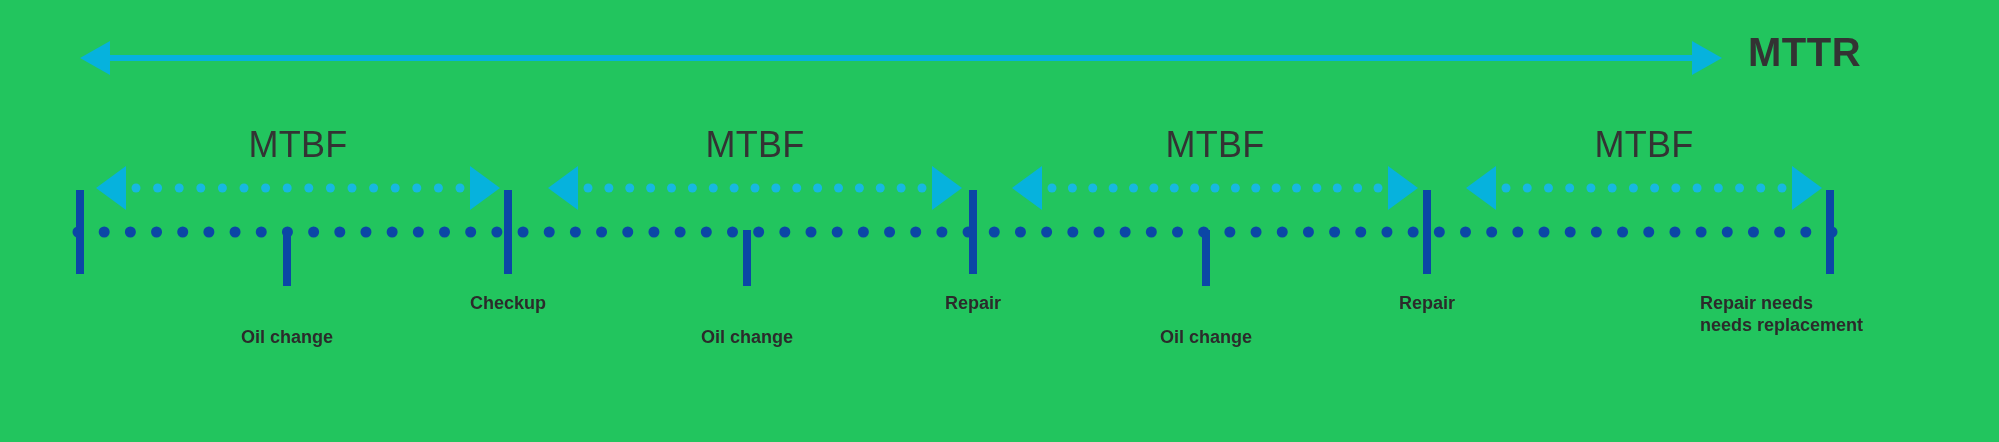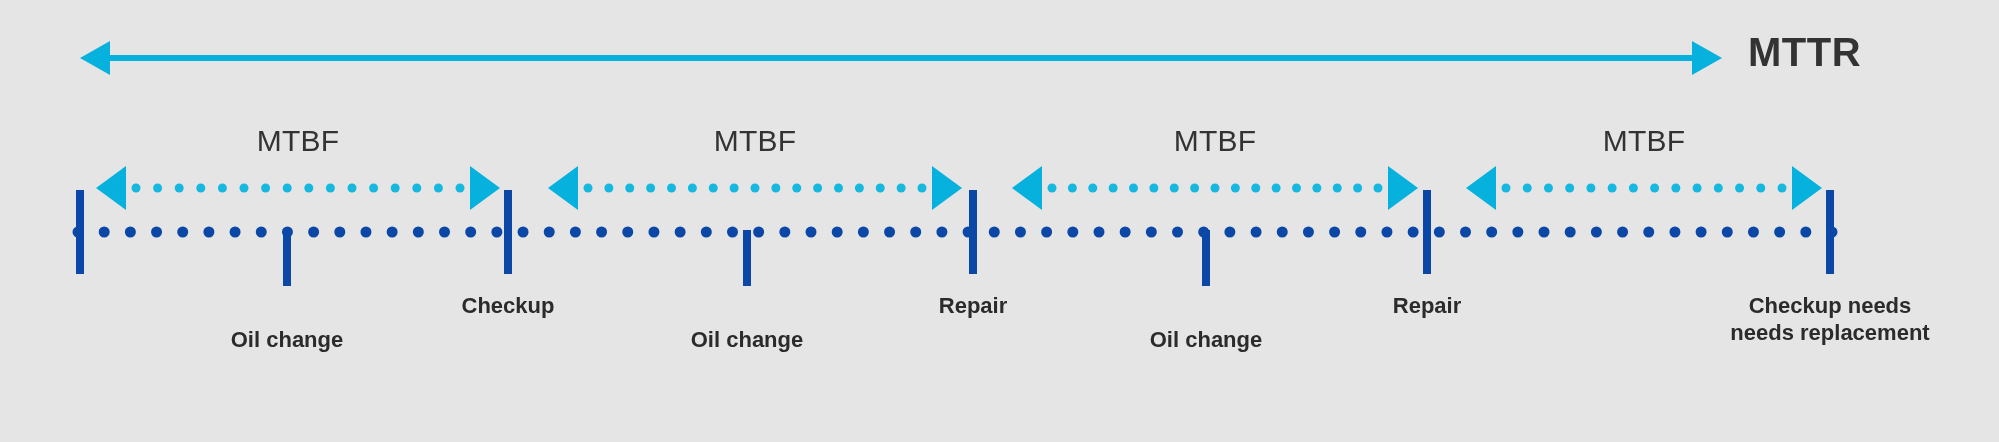--- a/index.html
+++ b/index.html
@@ -9,21 +9,21 @@
   }
   body {
     font-family: "Liberation Sans", sans-serif;
     -webkit-font-smoothing: antialiased;
   }
 
   #diagram-root {
     position: relative;
     width: 1999px;
     height: 442px;
-    background: #e5e5e5;
+    background: #22c55e;
     overflow: hidden;
   }
 
   #diagram-svg {
     position: absolute;
     left: 0;
     top: 0;
     width: 1999px;
     height: 442px;
     display: block;
@@ -40,38 +40,37 @@
     font-weight: 700;
     letter-spacing: 0.5px;
     color: #333333;
     white-space: nowrap;
   }
 
   .mtbf-label {
     position: absolute;
     top: 124px;
     font-family: "Liberation Sans", sans-serif;
-    font-size: 30px;
+    font-size: 36px;
     font-weight: 400;
     letter-spacing: 0.2px;
     color: #333333;
     white-space: nowrap;
     transform: translateX(-50%);
     text-align: center;
   }
 
   .event-label {
     position: absolute;
     font-family: "Liberation Sans", sans-serif;
-    font-size: 22px;
+    font-size: 18px;
     font-weight: 700;
     color: #2b2b2b;
     white-space: nowrap;
     transform: translateX(-50%);
-    text-align: center;
     line-height: 1.22;
   }
   .event-label.two-line {
     white-space: normal;
     width: 260px;
   }
 </style>
 </head>
 <body>
 
@@ -262,16 +261,16 @@
       <div class="mtbf-label" style="left: 1644px;">MTBF</div>
     </div>
 
   <div id="event-labels">
       <div class="event-label" style="left: 287px; top: 327px;"><span>Oil change</span></div>
       <div class="event-label" style="left: 508px; top: 293px;"><span>Checkup</span></div>
       <div class="event-label" style="left: 747px; top: 327px;"><span>Oil change</span></div>
       <div class="event-label" style="left: 973px; top: 293px;"><span>Repair</span></div>
       <div class="event-label" style="left: 1206px; top: 327px;"><span>Oil change</span></div>
       <div class="event-label" style="left: 1427px; top: 293px;"><span>Repair</span></div>
-      <div class="event-label two-line" style="left: 1830px; top: 293px;"><span>Checkup needs</span><br><span>needs replacement</span></div>
+      <div class="event-label two-line" style="left: 1830px; top: 293px;"><span>Repair needs</span><br><span>needs replacement</span></div>
     </div>
 
 </div>
 
 </body></html>

